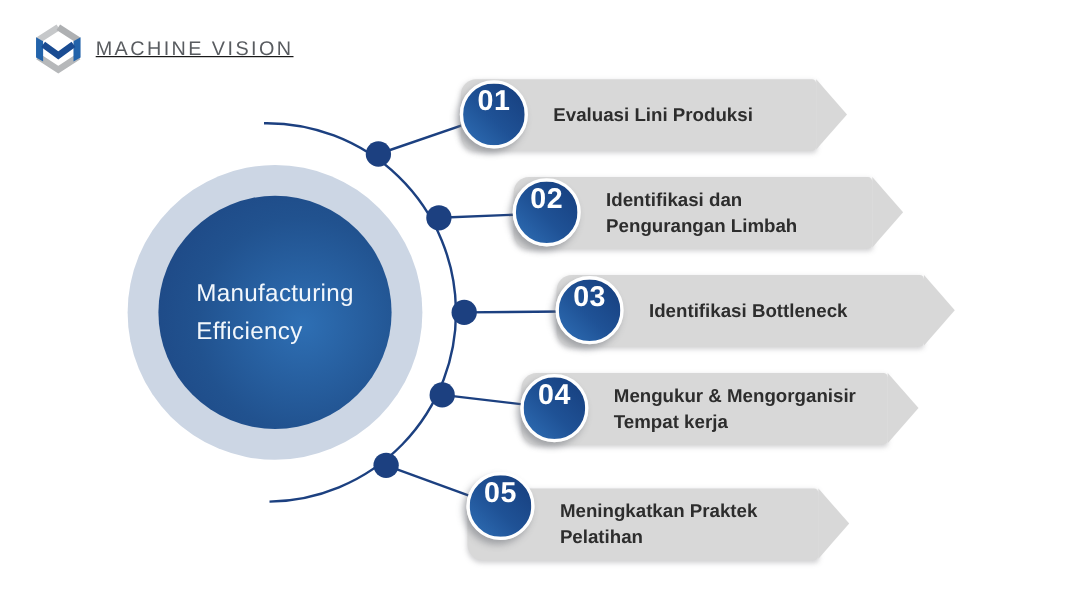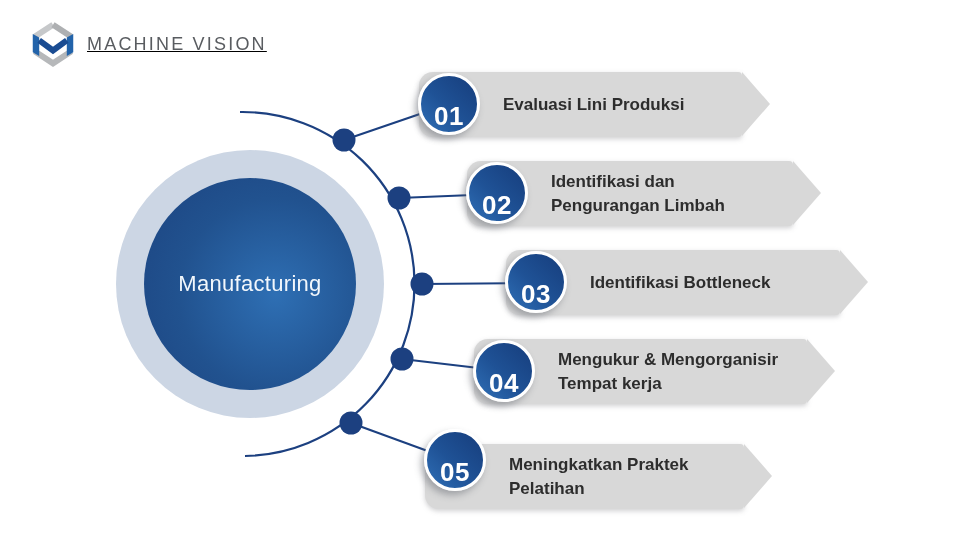--- a/index.html
+++ b/index.html
@@ -62,21 +62,21 @@
   .banner-text { font-size:17px; font-weight:600; color:var(--text-dark); line-height:1.38; }
   .banner-text .line { display:block; }
   .line:empty { display:none; }
 
   .badge {
     position:absolute; left:-1px; top:1px;
     width:62px; height:62px; border-radius:50%;
     border:3px solid var(--white);
     background:linear-gradient(45deg, var(--badge-light) 0%, #1f5296 45%, var(--badge-dark) 100%);
     box-shadow:-3px 4px 7px rgba(90,95,105,.45);
-    display:flex; align-items:flex-end; justify-content:center;
+    display:flex; align-items:flex-start; justify-content:center;
   }
   .badge span { color:#ffffff; font-size:26px; font-weight:600; letter-spacing:.5px; }
 </style>
 </head>
 <body>
 
 <div class="canvas">
 
   <div class="brand">
     <svg width="46" height="48" viewBox="0 0 100 104">
@@ -101,20 +101,21 @@
     <circle cx="399" cy="198" r="11.5"></circle>
     <circle cx="422" cy="284" r="11.5"></circle>
     <circle cx="402" cy="359" r="11.5"></circle>
     <circle cx="351" cy="423" r="11.5"></circle>
   </svg>
 
   <div class="hub">
     <div class="hub-inner">
       <div class="hub-title">
         <span class="line">Manufacturing</span>
+        <span class="line">Efficiency</span>
       </div>
     </div>
   </div>
 
   <div class="item" style="left:419px; top:72px;">
     <div class="banner" style="width:323px;">
       <div class="banner-text">
         <span class="line">Evaluasi Lini Produksi</span>
 
       </div>

